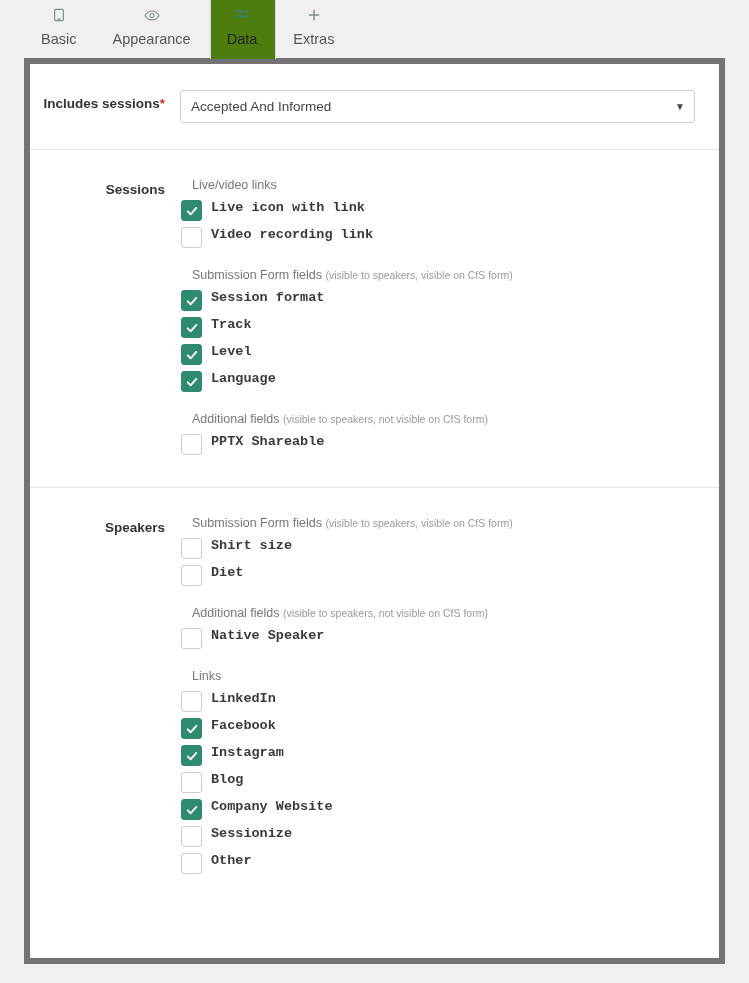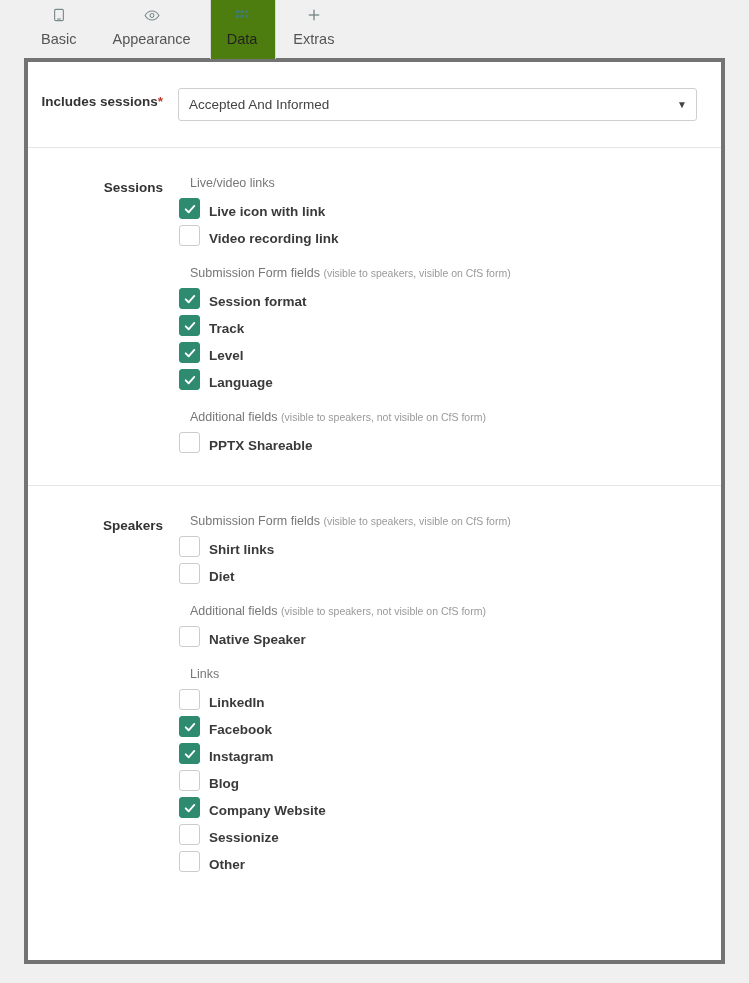--- a/index.html
+++ b/index.html
@@ -53,21 +53,21 @@
     width: 16px;
     height: 16px;
     color: #7a8a8a;
   }
   .tab.active .tab-icon { color: #3f7d70; }
 
   
   .panel {
     margin: 0 24px;
     background: #ffffff;
-    border: 4px solid #737373;
+    border: 6px solid #737373;
     min-height: 906px;
     box-sizing: border-box;
     padding: 0;
   }
 
   .form-row {
     display: flex;
     padding: 26px 24px 26px 0;
   }
   .form-row + .form-row { border-top: 1px solid #e6e6e6; }
@@ -125,24 +125,25 @@
   }
   .group-title .hint {
     font-size: 10.5px;
     color: #999;
   }
   .group + .group { margin-top: 18px; }
 
   .check-list { padding-left: 1px; }
   .check-item {
     display: flex;
-    align-items: flex-end;
+    align-items: flex-start;
     gap: 9px;
     margin-bottom: 6px;
     cursor: pointer;
+    font-family: Liberation Mono, monospace;
   }
   .box {
     width: 21px;
     height: 21px;
     border-radius: 3px;
     box-sizing: border-box;
     flex: 0 0 21px;
     display: flex;
     align-items: center;
     justify-content: center;
@@ -295,21 +296,21 @@
   </div>
 
   <div class="form-row">
     <div class="row-label">Speakers</div>
     <div class="row-body" id="speakers-body">
         <div class="group">
           <div class="group-title"><span>Submission Form fields</span> <span class="hint">(visible to speakers, visible on CfS form)</span></div>
           <div class="check-list">
             <div class="check-item">
               <span class="box"></span>
-              <span class="check-label">Shirt links</span>
+              <span class="check-label">Shirt size</span>
             </div>
             <div class="check-item">
               <span class="box"></span>
               <span class="check-label">Diet</span>
             </div>
           </div>
         </div>
         <div class="group">
           <div class="group-title"><span>Additional fields</span> <span class="hint">(visible to speakers, not visible on CfS form)</span></div>
           <div class="check-list">

